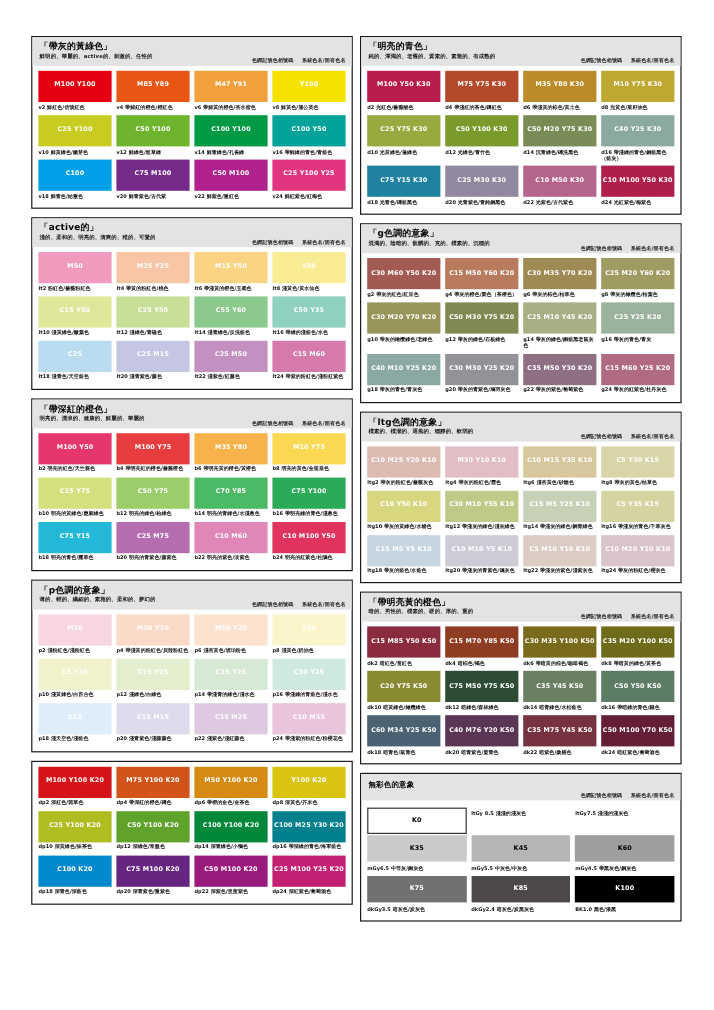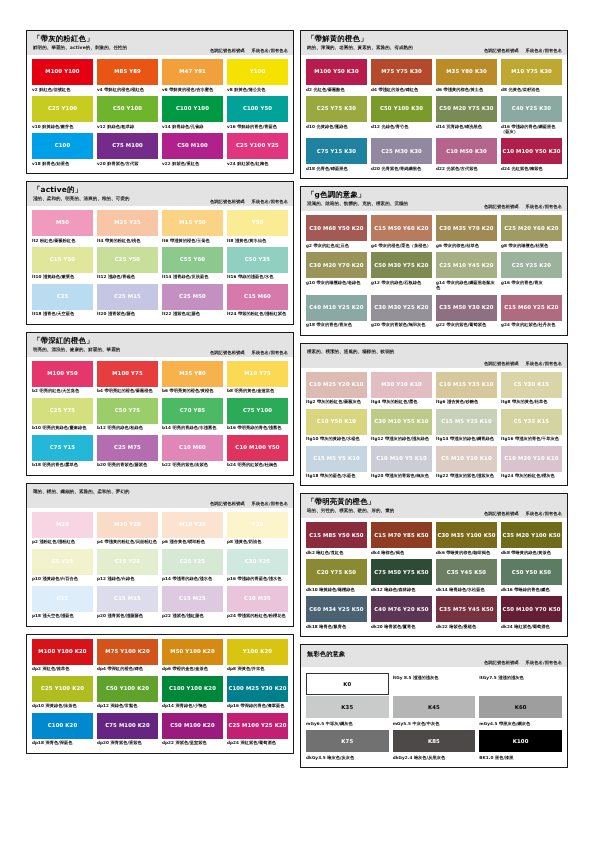--- a/index.html
+++ b/index.html
@@ -140,21 +140,21 @@
 </style>
 </head>
 <body>
 
 <div class="page">
   <div class="columns">
 
     <div class="col">
       <div class="group">
         <div class="group-head">
-          <div class="group-title">「帶灰的粉紅色」</div>
+          <div class="group-title">「帶灰的黃綠色」</div>
           <div class="group-sub">鮮明的、華麗的、active的、刺激的、任性的</div>
           <div class="legend"><span>色調記號色相號碼</span><span class="lg-sep"></span><span>系統色名/固有色名</span></div>
         </div>
         <div class="swatch-grid">
             <div class="cell">
               <div class="chip" style="background: rgb(229, 0, 18); color: rgb(255, 255, 255);">M100 Y100</div>
               <div class="cap"><span class="idx">v2</span><span>鮮紅色/信號紅色</span></div>
             </div>
             <div class="cell">
               <div class="chip" style="background: rgb(233, 85, 19); color: rgb(255, 255, 255);">M85 Y89</div>
@@ -314,20 +314,21 @@
             </div>
             <div class="cell">
               <div class="chip" style="background: rgb(224, 51, 94); color: rgb(255, 255, 255);">C10 M100 Y50</div>
               <div class="cap"><span class="idx">b24</span><span>明亮的紅紫色/杜鵑色</span></div>
             </div>
           </div>
       </div>
 
       <div class="group">
         <div class="group-head">
+          <div class="group-title">「p色調的意象」</div>
           <div class="group-sub">薄的、輕的、纖細的、素雅的、柔和的、夢幻的</div>
           <div class="legend"><span>色調記號色相號碼</span><span class="lg-sep"></span><span>系統色名/固有色名</span></div>
         </div>
         <div class="swatch-grid">
             <div class="cell">
               <div class="chip" style="background: rgb(248, 213, 226); color: rgb(255, 255, 255);">M20</div>
               <div class="cap"><span class="idx">p2</span><span>淺粉紅色/淺粉紅色</span></div>
             </div>
             <div class="cell">
               <div class="chip" style="background: rgb(250, 219, 199); color: rgb(255, 255, 255);">M20 Y20</div>
@@ -426,21 +427,21 @@
               <div class="chip" style="background: rgb(196, 32, 115); color: rgb(255, 255, 255);">C25 M100 Y25 K20</div>
               <div class="cap"><span class="idx">dp24</span><span>深紅紫色/葡萄酒色</span></div>
             </div>
           </div>
       </div>
     </div>
 
     <div class="col">
       <div class="group">
         <div class="group-head">
-          <div class="group-title">「帶鮮黃的橙色」</div>
+          <div class="group-title">「明亮的青色」</div>
           <div class="group-sub">鈍的、渾濁的、老舊的、質素的、素雅的、有成熟的</div>
           <div class="legend"><span>色調記號色相號碼</span><span class="lg-sep"></span><span>系統色名/固有色名</span></div>
         </div>
         <div class="swatch-grid">
             <div class="cell">
               <div class="chip" style="background: rgb(184, 28, 76); color: rgb(255, 255, 255);">M100 Y50 K30</div>
               <div class="cap"><span class="idx">d2</span><span>光紅色/薔薇酸色</span></div>
             </div>
             <div class="cell">
               <div class="chip" style="background: rgb(180, 74, 43); color: rgb(255, 255, 255);">M75 Y75 K30</div>
@@ -542,20 +543,21 @@
             </div>
             <div class="cell">
               <div class="chip" style="background: rgb(176, 107, 128); color: rgb(255, 255, 255);">C15 M60 Y25 K20</div>
               <div class="cap"><span class="idx">g24</span><span>帶灰的紅紫色/杜丹灰色</span></div>
             </div>
           </div>
       </div>
 
       <div class="group">
         <div class="group-head">
+          <div class="group-title">「ltg色調的意象」</div>
           <div class="group-sub">樸素的、樸潔的、通風的、穩靜的、軟弱的</div>
           <div class="legend"><span>色調記號色相號碼</span><span class="lg-sep"></span><span>系統色名/固有色名</span></div>
         </div>
         <div class="swatch-grid">
             <div class="cell">
               <div class="chip" style="background: rgb(219, 187, 178); color: rgb(255, 255, 255);">C10 M25 Y20 K10</div>
               <div class="cap"><span class="idx">ltg2</span><span>帶灰的粉紅色/薔薇灰色</span></div>
             </div>
             <div class="cell">
               <div class="chip" style="background: rgb(226, 190, 196); color: rgb(255, 255, 255);">M30 Y10 K10</div>

